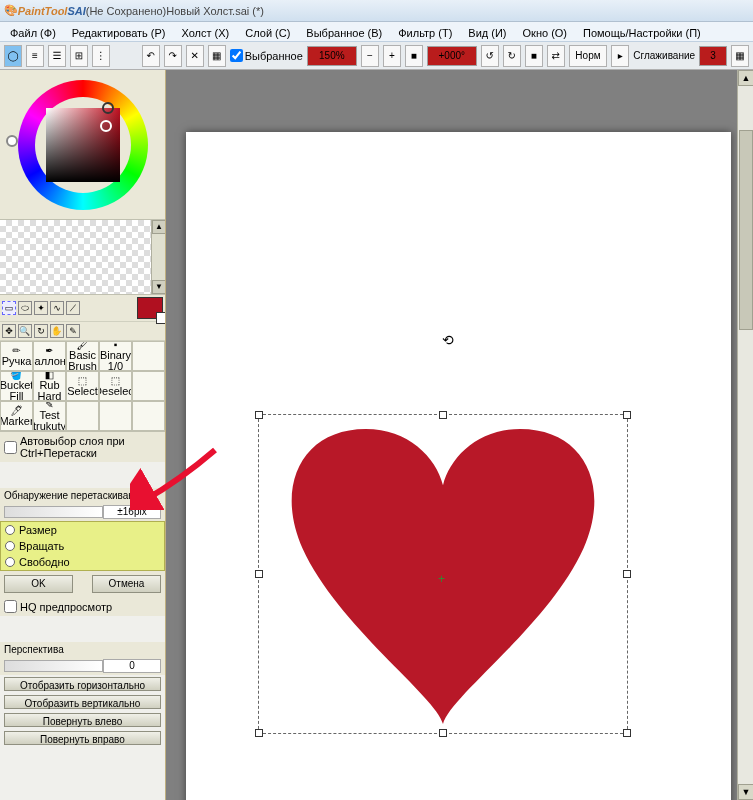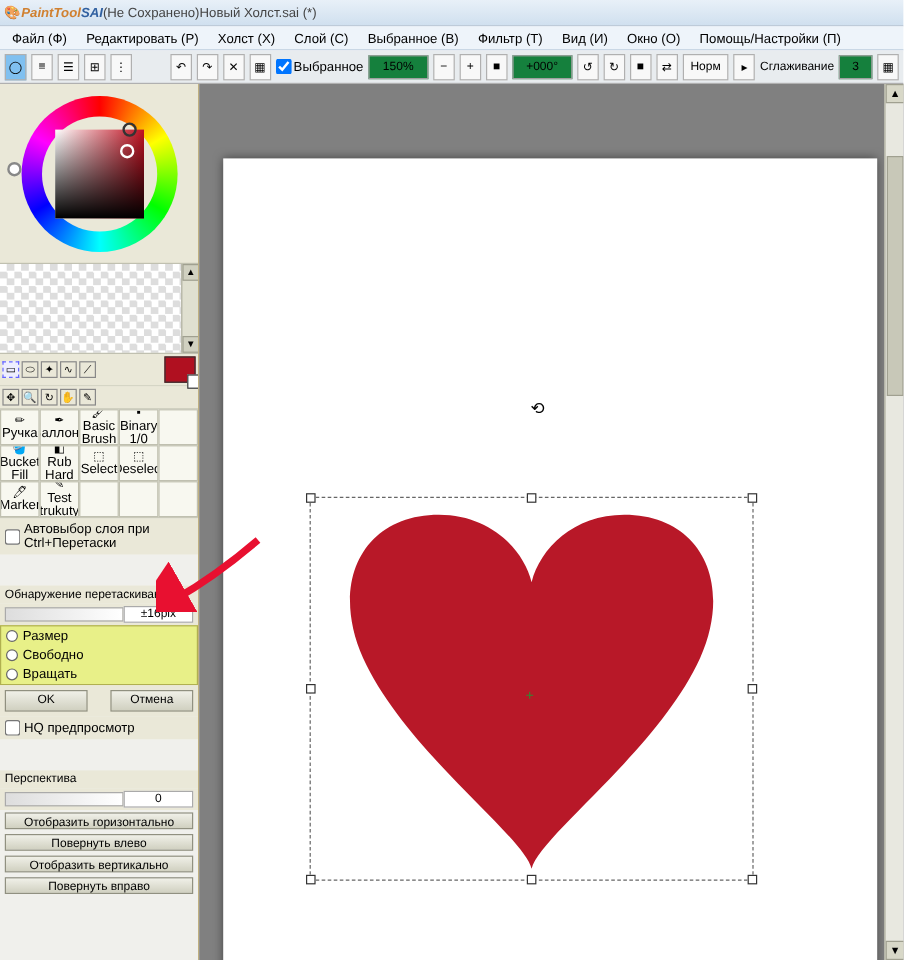--- a/index.html
+++ b/index.html
@@ -10,21 +10,21 @@
 .title-bar .logo .pt { color: #d08030; }
 .title-bar .logo .sai { color: #3060a0; font-style: italic; }
 .title-bar .fname { margin-left: 0; color: #444; }
 
 .menu-bar { height: 20px; background: #eef4fa; display: flex; align-items: flex-end; padding: 0 4px; gap: 4px; border-bottom: 1px solid #c0d0e0; }
 .menu-bar span { padding: 2px 6px; cursor: default; }
 
 .toolbar { height: 28px; background: #e8ecef; display: flex; align-items: center; padding: 2px 4px; gap: 4px; border-bottom: 1px solid #b0b0b0; }
 .tbtn { width: 22px; height: 22px; border: 1px solid #b0b0b0; background: #f8f8f8; display: flex; align-items: center; justify-content: center; font-size: 10px; }
 .tbtn.wide { width: 48px; }
-.tinput { width: 50px; height: 20px; border: 1px solid #a0a0a0; background: #15803d; font-size: 10px; padding: 0 2px; text-align: center; }
+.tinput { width: 50px; height: 20px; border: 1px solid #a0a0a0; background: #b91c1c; font-size: 10px; padding: 0 2px; text-align: center; }
 .tcheck { display: flex; align-items: center; gap: 2px; font-size: 10px; }
 
 .main { display: flex; height: calc(100% - 70px); }
 .left-panel { width: 166px; background: #f0f0ec; border-right: 1px solid #c0b080; display: flex; flex-direction: column; overflow: hidden; }
 
 .color-wheel-area { height: 150px; display: flex; align-items: center; justify-content: center; background: #eae8d8; border-bottom: 1px solid #c0c0b0; position: relative; }
 .color-wheel { width: 130px; height: 130px; position: relative; }
 .wheel-ring { width: 130px; height: 130px; border-radius: 50%; background: conic-gradient(red, yellow, lime, cyan, blue, magenta, red); position: absolute; }
 .wheel-inner { width: 96px; height: 96px; border-radius: 50%; background: #eae8d8; position: absolute; top: 17px; left: 17px; }
 .sv-box { width: 74px; height: 74px; position: absolute; top: 28px; left: 28px; background: linear-gradient(to bottom, transparent, #000), linear-gradient(to right, #fff, #c01020); }
@@ -222,46 +222,46 @@
       <div class="val">±16pix</div>
     </div>
 
     <div class="radio-section">
       <div class="radio-row">
           <span class="radio"></span>
           <span>Размер</span>
         </div>
       <div class="radio-row">
           <span class="radio"></span>
-          <span>Свободно</span>
+          <span>Вращать</span>
         </div>
       <div class="radio-row">
           <span class="radio"></span>
-          <span>Вращать</span>
+          <span>Свободно</span>
         </div>
     </div>
 
     <div class="btn-row">
       <div class="btn">OK</div>
       <div class="btn">Отмена</div>
     </div>
 
     <div class="chk-row">
       <input type="checkbox" style=""> 
         <span>HQ предпросмотр</span>
     </div>
     <div class="label-row">Перспектива</div>
     <div class="range-row">
       <div class="track"></div>
       <div class="val">0</div>
     </div>
 
     <div class="wbtn">Отобразить горизонтально</div>
+    <div class="wbtn">Отобразить вертикально</div>
     <div class="wbtn">Повернуть влево</div>
-    <div class="wbtn">Отобразить вертикально</div>
     <div class="wbtn">Повернуть вправо</div>
   </div>
 
   <div class="canvas-area">
     <div class="canvas">
       <svg class="heart" viewBox="0 0 100 90">
         <path d="M50,88 C48,80 20,60 10,38 C2,20 10,4 28,4 C40,4 48,12 50,20 C52,12 60,4 72,4 C90,4 98,20 90,38 C80,60 52,80 50,88 Z" fill="#b81828"></path>
       </svg>
       <div class="sel-box">
         <div class="handle" style="top:-4px;left:-4px"></div>

